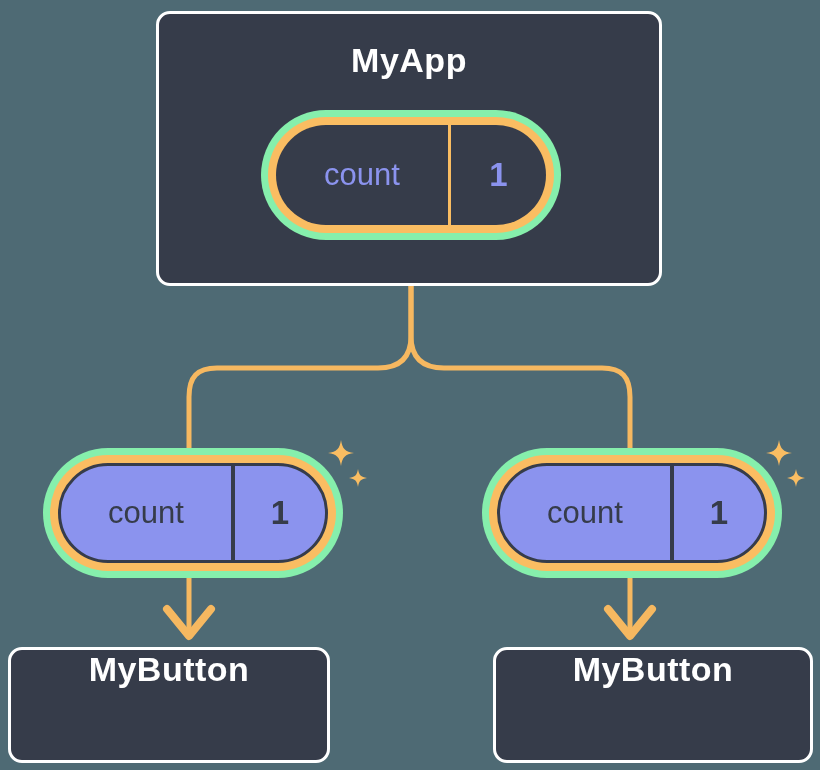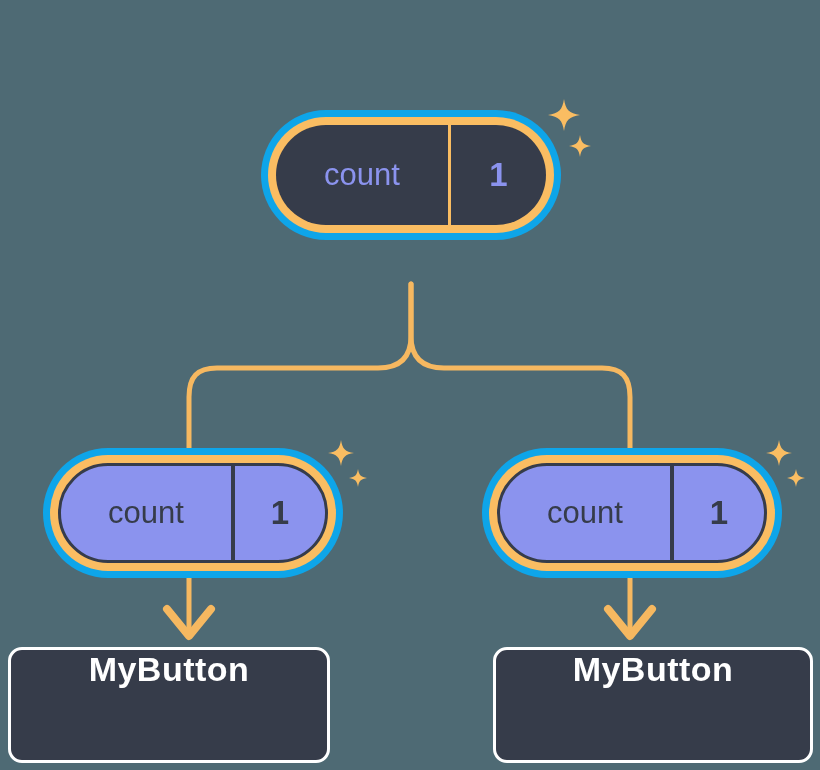--- a/index.html
+++ b/index.html
@@ -47,21 +47,21 @@
     text-align: center;
     letter-spacing: 0.5px;
   }
   .node.root .node-title { padding-top: 27px; }
 
   
   .pill {
     position: absolute;
     width: 300px; height: 130px;
     border-radius: 999px;
-    background: #0ea5e9;         
+    background: #86efac;         
     padding: 7px;
     box-sizing: border-box;
     z-index: 2;
   }
   .pill-mid {
     width: 100%; height: 100%;
     border-radius: 999px;
     background: #FABD62;         
     padding: 8px;
     box-sizing: border-box;
@@ -111,20 +111,23 @@
     <path d="M0,-1 C0.1,-0.32 0.32,-0.1 1,0 C0.32,0.1 0.1,0.32 0,1 C-0.1,0.32 -0.32,0.1 -1,0 C-0.32,-0.1 -0.1,-0.32 0,-1 Z" transform="translate(564,115) scale(16)" fill="#FABD62"></path>
     <path d="M0,-1 C0.1,-0.32 0.32,-0.1 1,0 C0.32,0.1 0.1,0.32 0,1 C-0.1,0.32 -0.32,0.1 -1,0 C-0.32,-0.1 -0.1,-0.32 0,-1 Z" transform="translate(580,146) scale(11)" fill="#FABD62"></path>
 
     <path d="M0,-1 C0.1,-0.32 0.32,-0.1 1,0 C0.32,0.1 0.1,0.32 0,1 C-0.1,0.32 -0.32,0.1 -1,0 C-0.32,-0.1 -0.1,-0.32 0,-1 Z" transform="translate(341,453) scale(13)" fill="#FABD62"></path>
     <path d="M0,-1 C0.1,-0.32 0.32,-0.1 1,0 C0.32,0.1 0.1,0.32 0,1 C-0.1,0.32 -0.32,0.1 -1,0 C-0.32,-0.1 -0.1,-0.32 0,-1 Z" transform="translate(358,478) scale(9)" fill="#FABD62"></path>
 
     <path d="M0,-1 C0.1,-0.32 0.32,-0.1 1,0 C0.32,0.1 0.1,0.32 0,1 C-0.1,0.32 -0.32,0.1 -1,0 C-0.32,-0.1 -0.1,-0.32 0,-1 Z" transform="translate(779,453) scale(13)" fill="#FABD62"></path>
     <path d="M0,-1 C0.1,-0.32 0.32,-0.1 1,0 C0.32,0.1 0.1,0.32 0,1 C-0.1,0.32 -0.32,0.1 -1,0 C-0.32,-0.1 -0.1,-0.32 0,-1 Z" transform="translate(796,478) scale(9)" fill="#FABD62"></path>
   </svg>
 
+  <div class="node root">
+    <div class="node-title">MyApp</div>
+  </div>
 
   <div class="pill root-pill">
     <div class="pill-mid">
       <div class="pill-inner dark">
         <div class="cell key">count</div>
         <div class="divider light"></div>
         <div class="cell val">1</div>
       </div>
     </div>
   </div>

